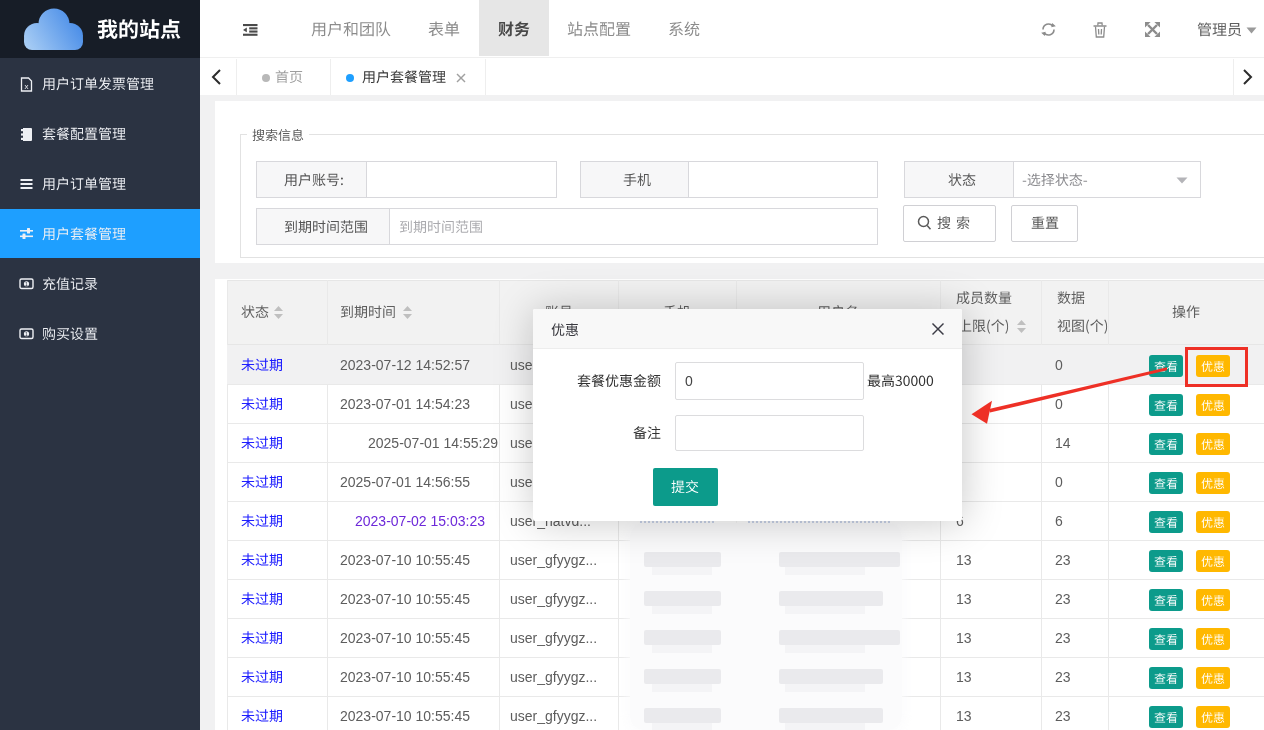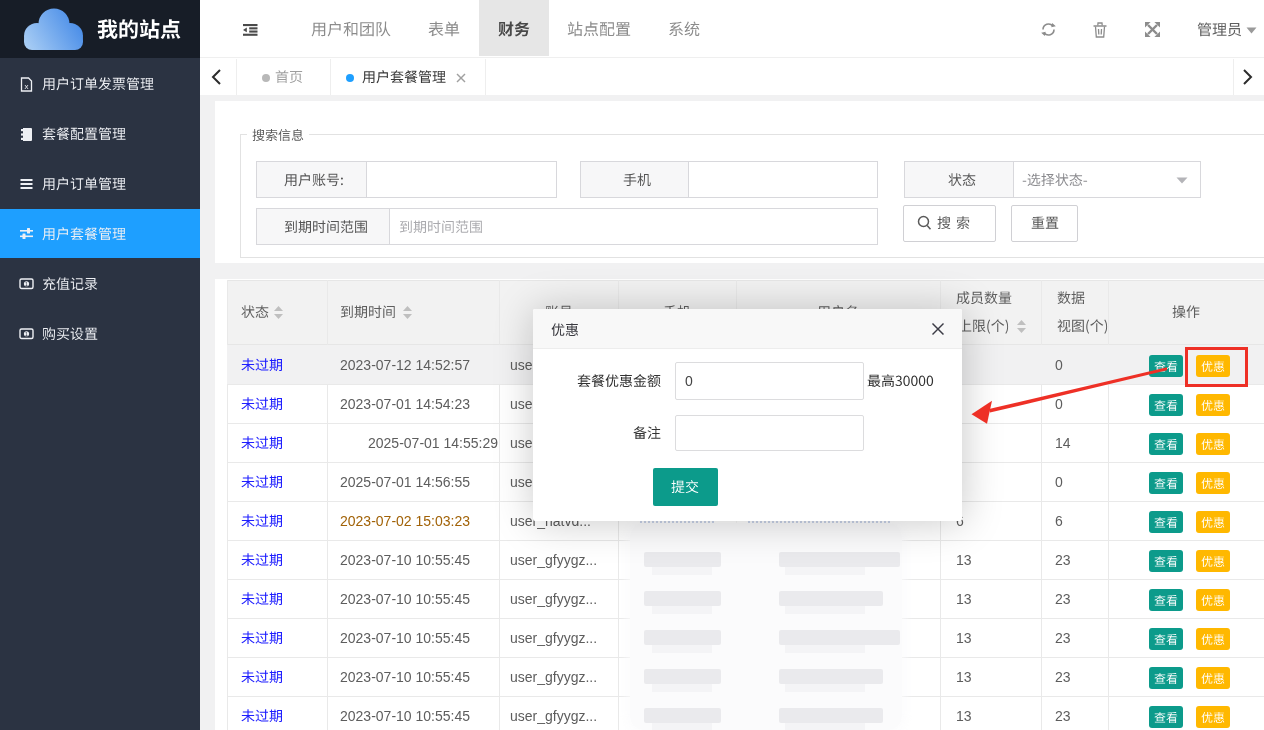--- a/index.html
+++ b/index.html
@@ -385,21 +385,21 @@
 <svg class="ct" style="left:1153.5px;top:475.7px;" width="24.0" height="15.6" viewBox="0 -100 200 130">
       <use href="#g32" fill="#fff"></use>
     </svg>
 <div style="position:absolute;left:1196.0px;top:472.0px;width:34.0px;height:22.0px;background:#ffb800;border-radius:3px;"></div>
 <svg class="ct" style="left:1201.0px;top:475.7px;" width="24.0" height="15.6" viewBox="0 -100 200 130">
       <use href="#g33" fill="#fff"></use>
     </svg>
 <svg class="ct" style="left:241.0px;top:511.7px;" width="42.0" height="18.2" viewBox="0 -100 300 130">
       <use href="#g31" fill="#1f1fff"></use>
     </svg>
-<div class="lt" style="left:340.0px;top:512.5px;font-size:14px;line-height:16px;color:#a16207;text-align:center;">2023-07-02 15:03:23</div>
+<div class="lt" style="left:355px;top:512.5px;font-size:14px;line-height:16px;color:#6d28d9;text-align:center;">2023-07-02 15:03:23</div>
 <div class="lt" style="left:510.0px;top:512.5px;font-size:14px;line-height:16px;color:#5d5d5d;">user_natvd...</div>
 <div class="lt" style="left:956.0px;top:512.5px;font-size:14px;line-height:16px;color:#5d5d5d;">6</div>
 <div class="lt" style="left:1055.0px;top:512.5px;font-size:14px;line-height:16px;color:#5d5d5d;">6</div>
 <div style="position:absolute;left:1148.5px;top:511.0px;width:34.0px;height:22.0px;background:#0c9b8b;border-radius:3px;"></div>
 <svg class="ct" style="left:1153.5px;top:514.7px;" width="24.0" height="15.6" viewBox="0 -100 200 130">
       <use href="#g32" fill="#fff"></use>
     </svg>
 <div style="position:absolute;left:1196.0px;top:511.0px;width:34.0px;height:22.0px;background:#ffb800;border-radius:3px;"></div>
 <svg class="ct" style="left:1201.0px;top:514.7px;" width="24.0" height="15.6" viewBox="0 -100 200 130">
       <use href="#g33" fill="#fff"></use>

